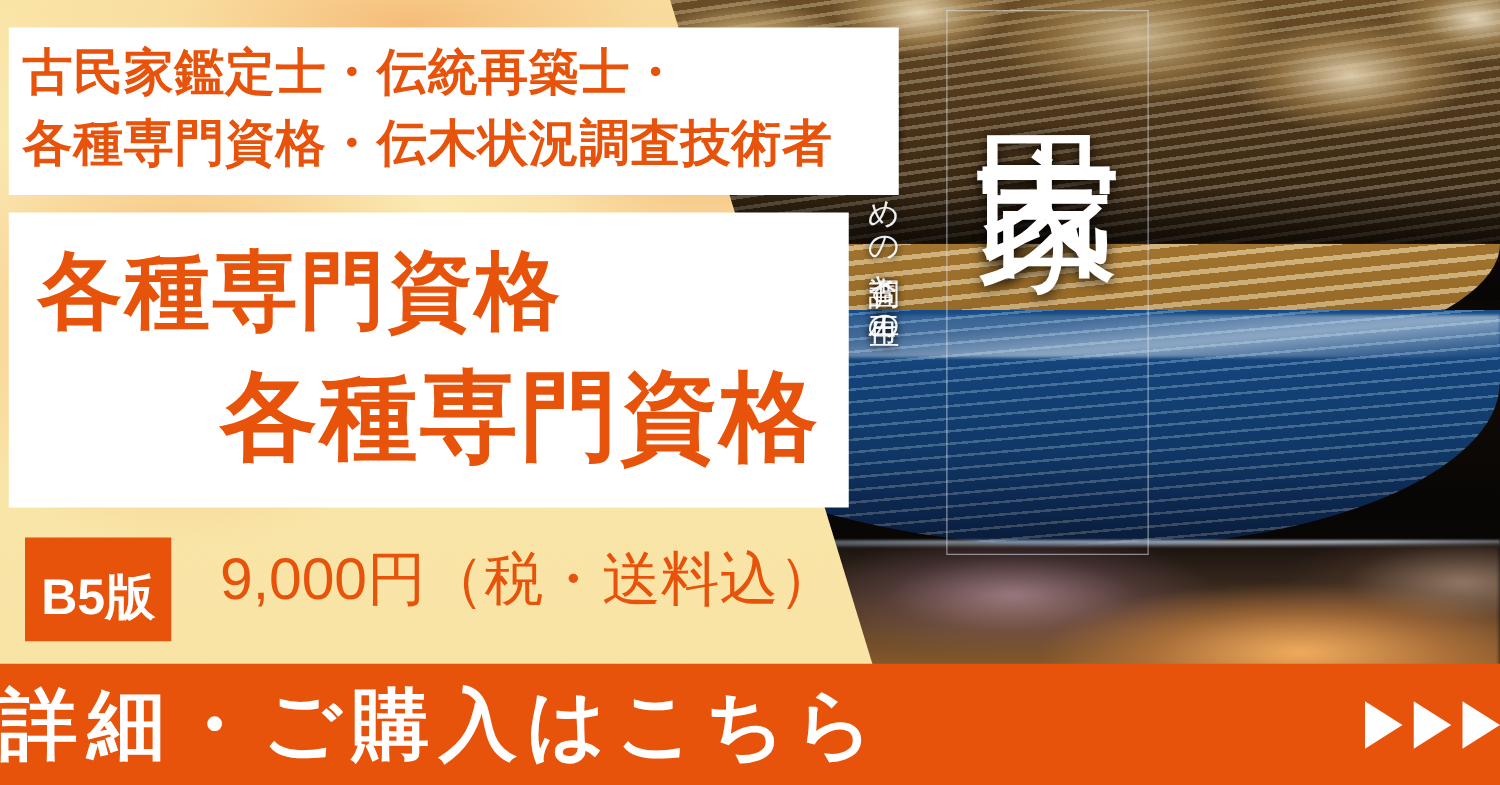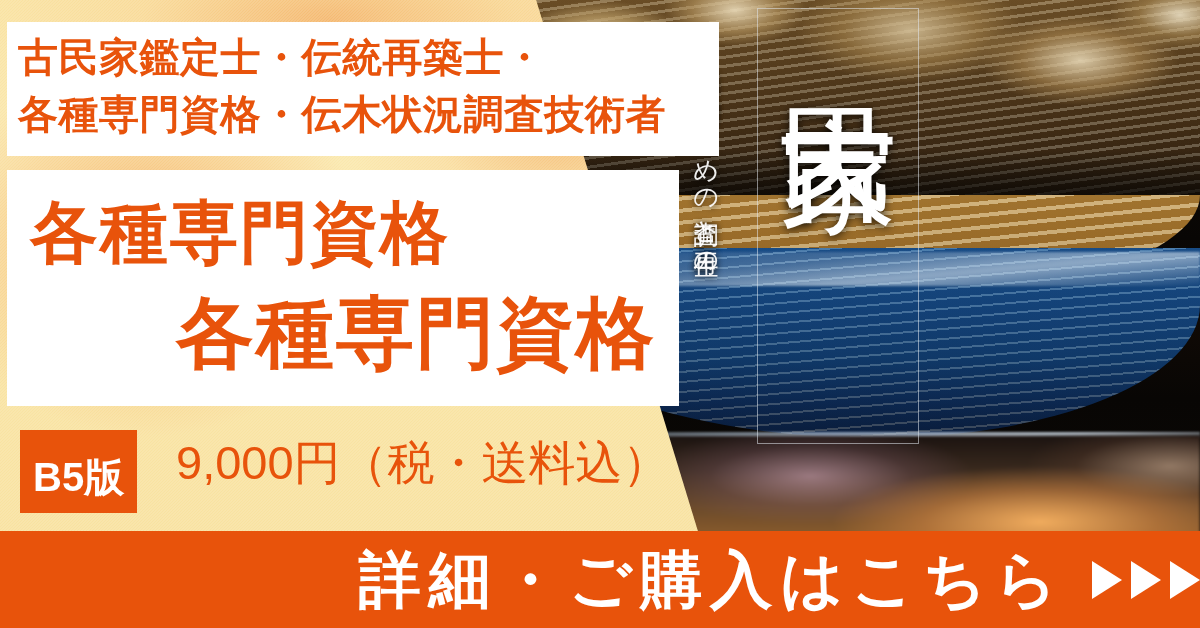--- a/index.html
+++ b/index.html
@@ -116,21 +116,21 @@
 
   
   .badge{position:absolute;left:20px;top:430px;
     background:#e8530b;color:#ffffff;font-weight:bold;font-size:40px;
     padding:20px 13px 8px 13px;letter-spacing:0;white-space:nowrap;}
   .price{position:absolute;left:176px;top:432px;
     color:#e8530b;font-size:47px;letter-spacing:0;white-space:nowrap;}
 
   
   .cta{position:absolute;left:0;top:531px;width:1200px;height:97px;background:#e8530b;
-    display:flex;align-items:center;justify-content:flex-end;gap:26px;}
+    display:flex;align-items:center;justify-content:space-between;gap:26px;}
   .cta-text{color:#ffffff;font-weight:bold;font-size:62px;letter-spacing:8px;white-space:nowrap;}
   .cta-arrows{display:flex;gap:9px;align-items:center;}
   .arrow{width:0;height:0;border-left:30px solid #ffffff;border-top:19px solid transparent;border-bottom:19px solid transparent;}
 </style>
 </head>
 <body>
 
 <div class="banner">
 
   <div class="photo">

